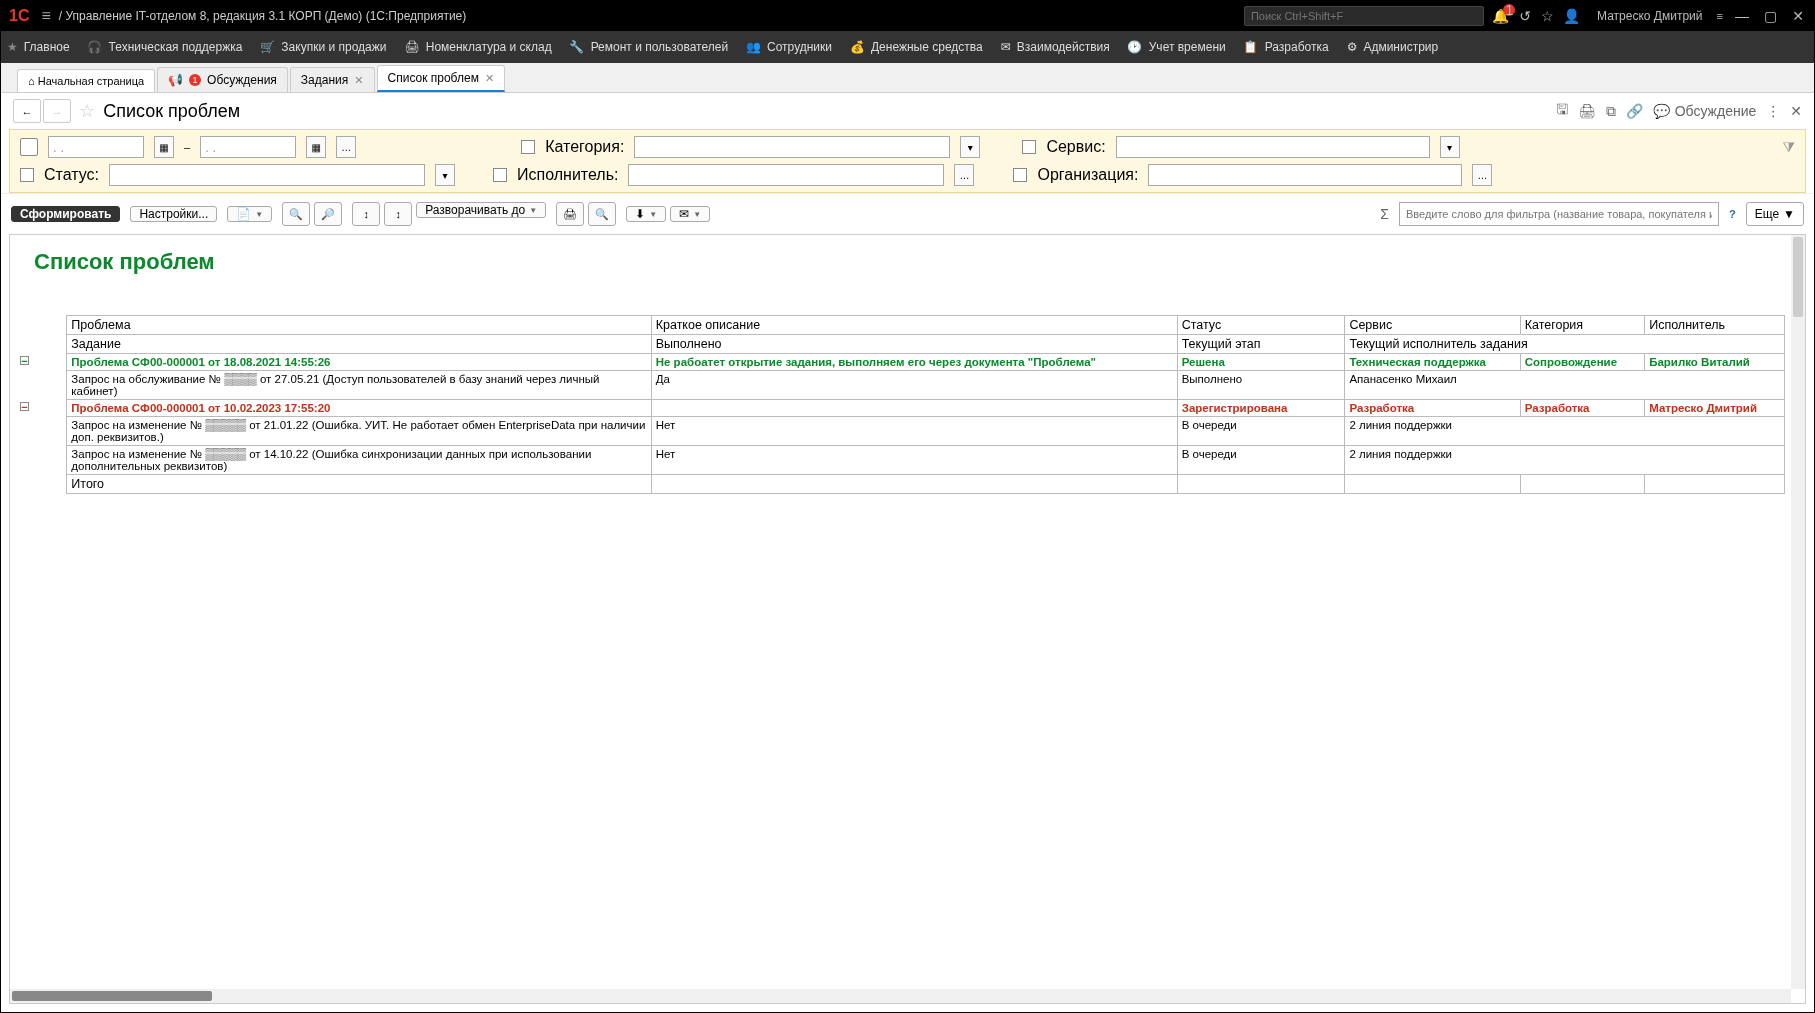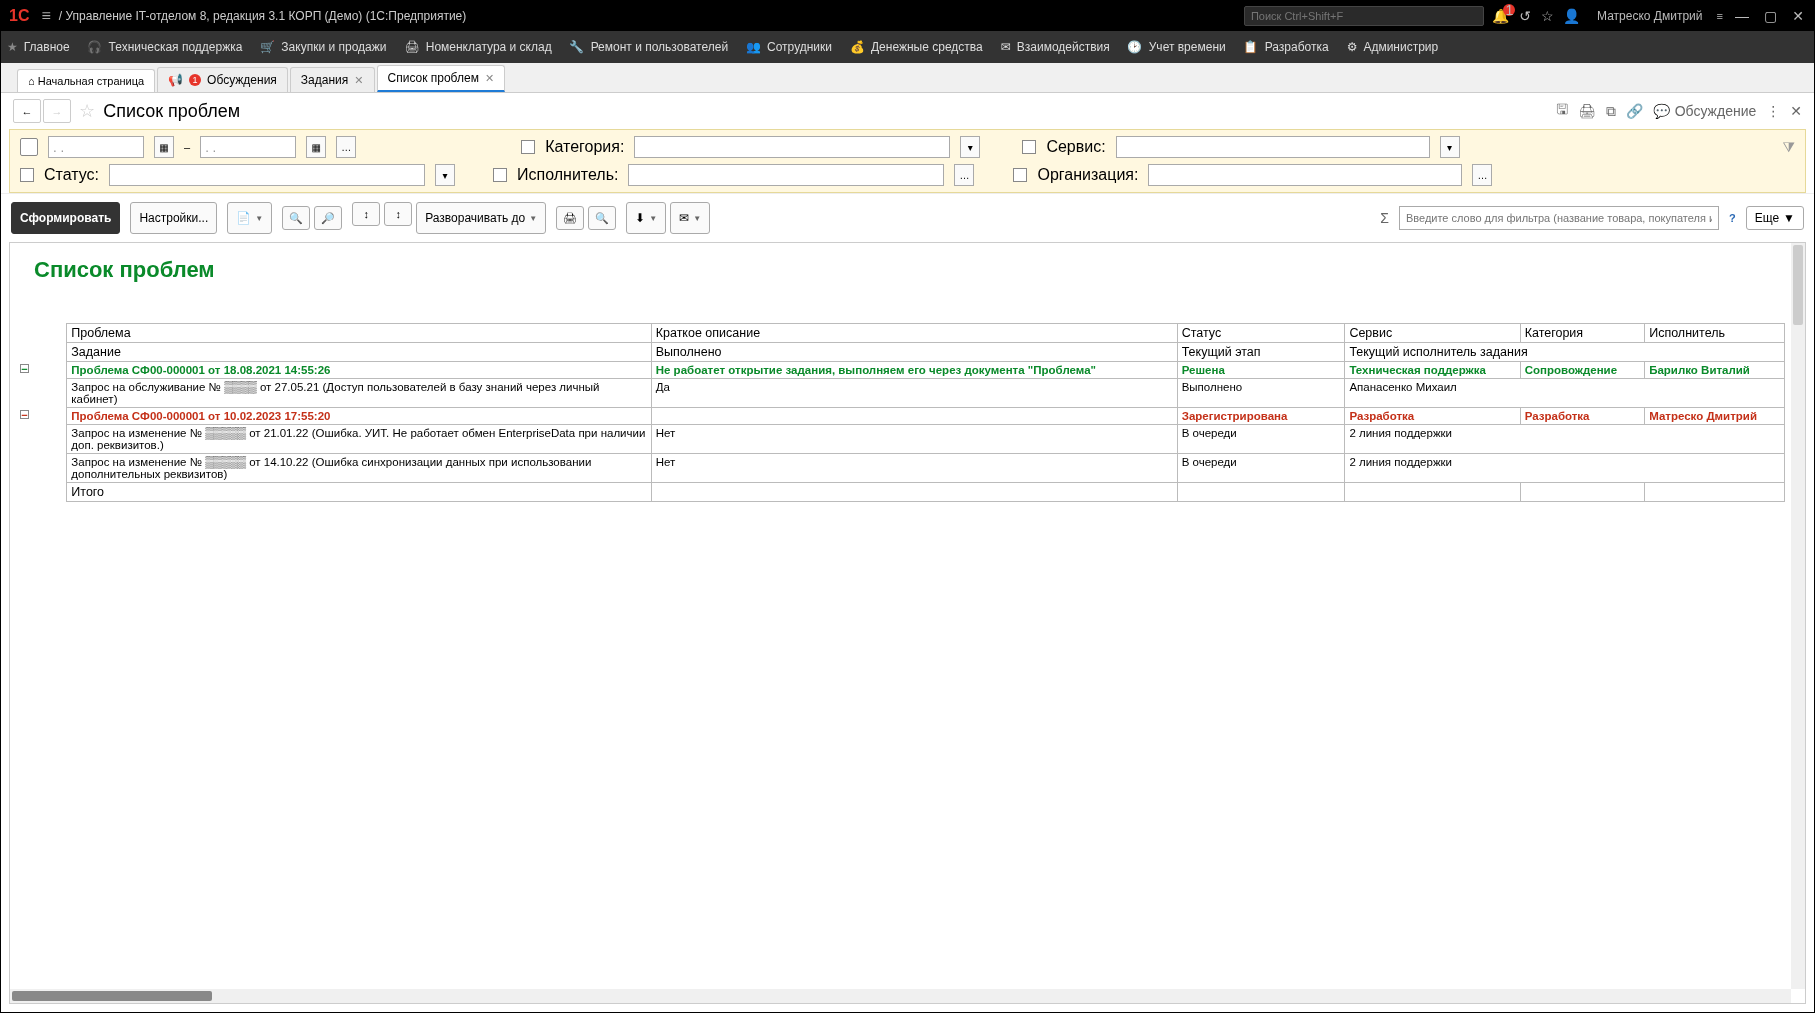--- a/index.html
+++ b/index.html
@@ -53,21 +53,21 @@
 .finput { border: 1px solid #aaa; height: 22px; background: #fff; }
 .w316 { width: 316px; }
 .w314 { width: 314px; }
 .ml-cat { margin-left: 145px; }
 .ml-serv { margin-left: 22px; }
 .ml-org { margin-left: 19px; }
 .funnel { margin-left: auto; color: #999; font-size: 14px; cursor: pointer; }
 
 
 .toolbar { display: flex; align-items: center; padding: 8px 10px; gap: 10px; border-top: 1px solid #eee; }
-.btn { border: 1px solid #aaa; background: #fafafa; padding: 4px 8px; height: 32px; display: flex; align-items: center; gap: 4px; cursor: pointer; border-radius: 3px; font-size: 12px; }
+.btn { border: 1px solid #aaa; background: #fafafa; padding: 4px 8px; height: 16px; display: flex; align-items: center; gap: 4px; cursor: pointer; border-radius: 3px; font-size: 12px; }
 .btn.primary { background: #333; color: #fff; border-color: #333; font-weight: bold; }
 .btn .dd { font-size: 8px; color: #666; }
 .btn-icon { border: 1px solid #aaa; width: 28px; height: 24px; display: flex; align-items: center; justify-content: center; cursor: pointer; background: #fafafa; border-radius: 3px; }
 .tb-group { display: flex; gap: 4px; }
 .tb-spacer { flex: 1; }
 .sigma { font-size: 14px; color: #666; }
 .filter-text { border: 1px solid #aaa; width: 320px; height: 24px; padding: 0 6px; color: #999; font-size: 11px; }
 .help { color: #2968b4; font-weight: bold; cursor: pointer; }
 .more-btn { border: 1px solid #aaa; padding: 4px 8px; height: 24px; display: flex; gap: 4px; cursor: pointer; border-radius: 3px; font-size: 12px; }
 

